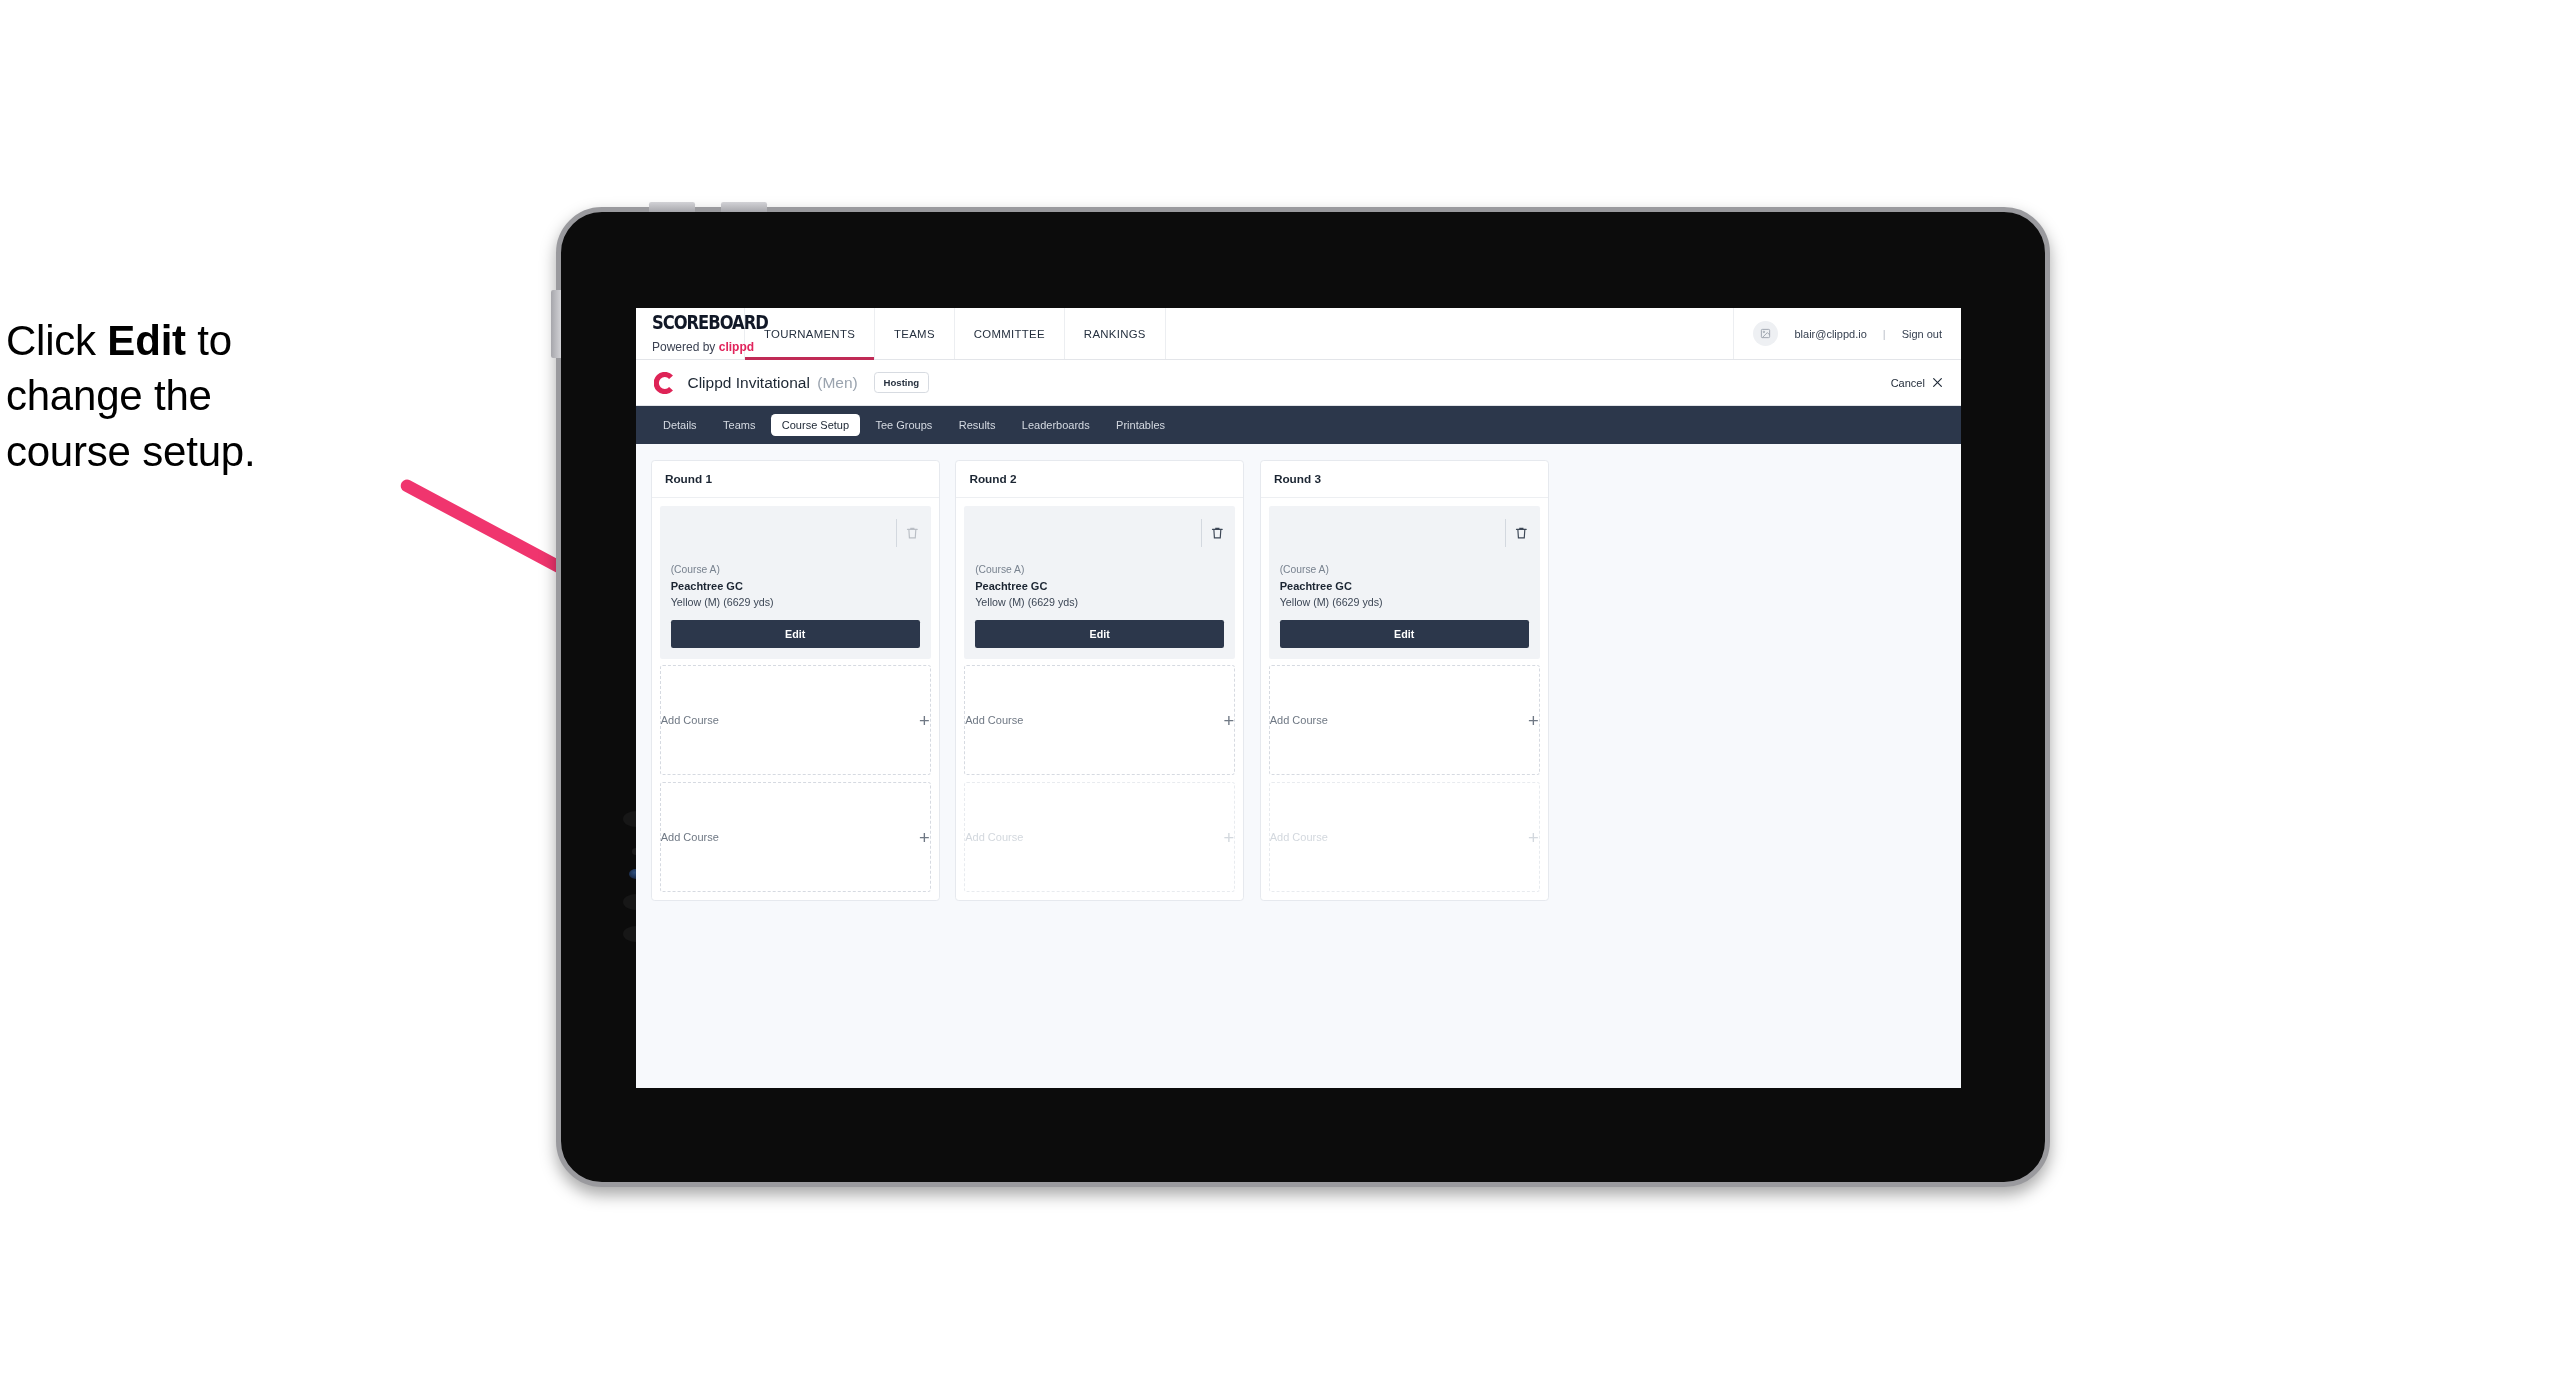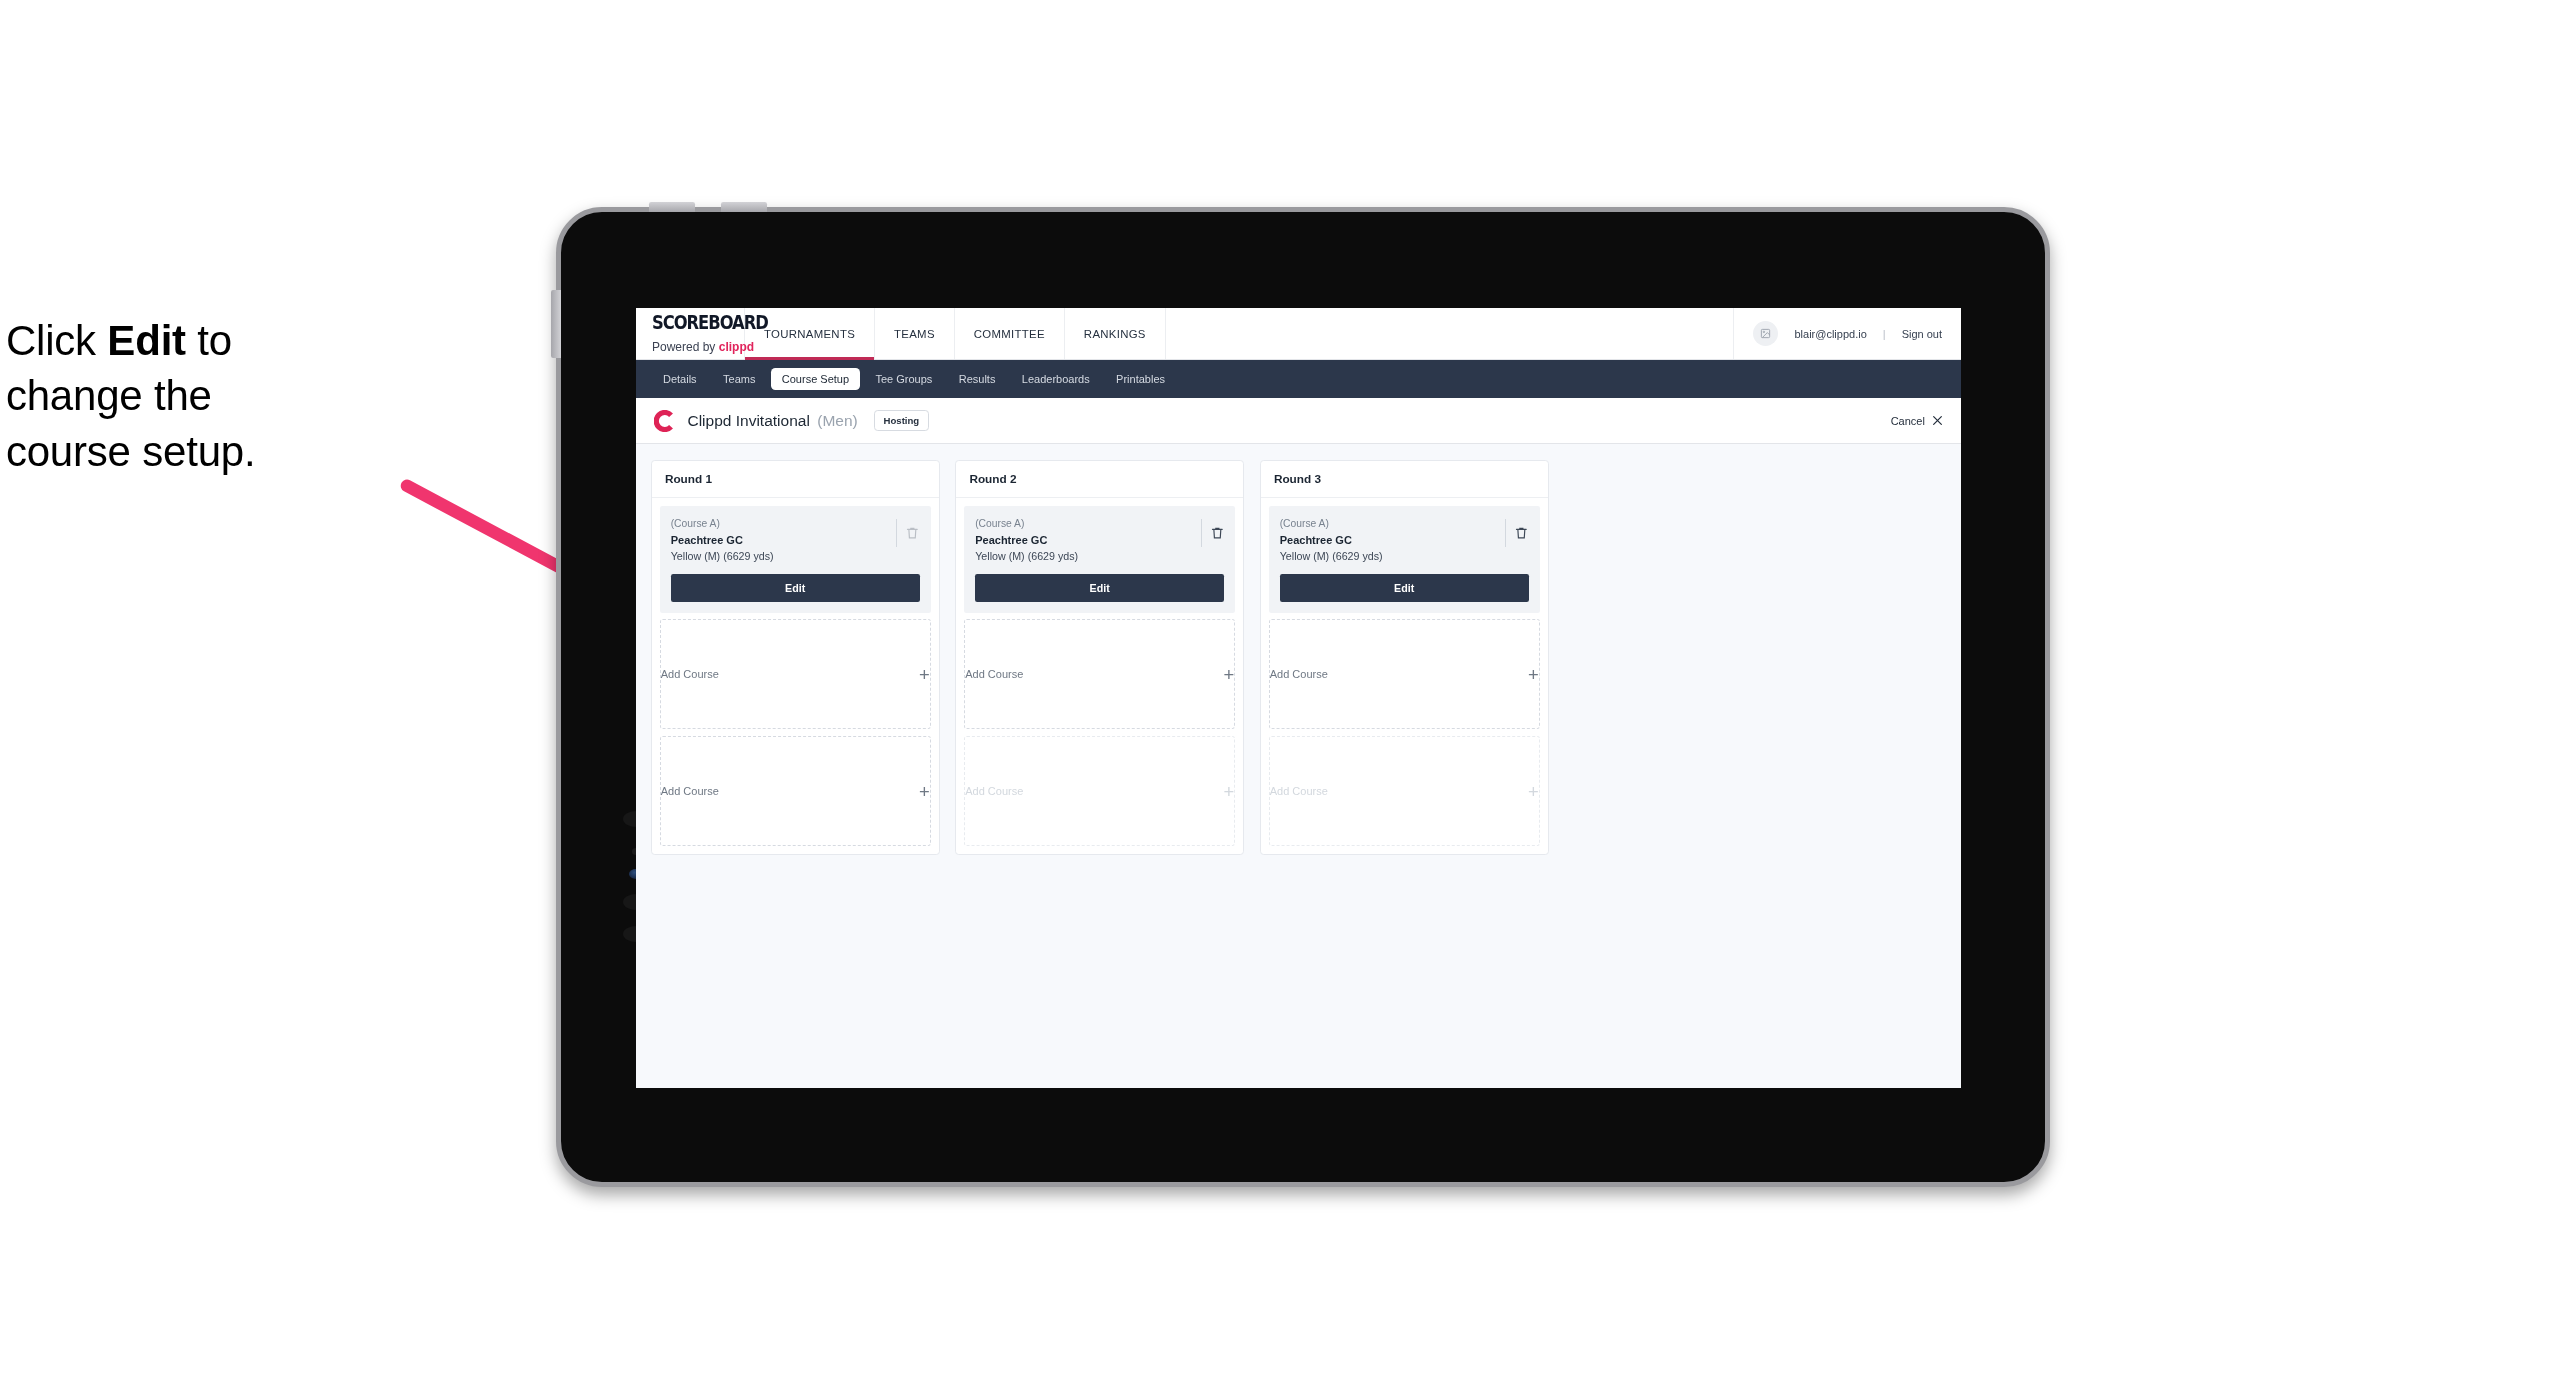--- a/index.html
+++ b/index.html
@@ -134,21 +134,21 @@
     border-radius:3.7px; overflow:hidden; flex:none;
   }
   .round-head {
     padding:11px 13.2px; font-size:11.8px; font-weight:bold; color:#1b2532;
     border-bottom:0.7px solid #edeff2;
   }
   .round-body { padding:8px; display:flex; flex-direction:column; gap:6.6px; }
 
   .course-card { background:#f1f3f6; border-radius:2.2px; padding:10.3px 11px 11px; }
   .course-top { display:flex; align-items:flex-start; }
-  .course-info { flex:1; }
+  .course-info { flex:1;margin-top:46px; }
   .course-label { font-size:10.3px; color:#78828f; line-height:1.5; }
   .course-name  { font-size:11px; font-weight:bold; color:#1b2532; line-height:1.5; }
   .course-tee   { font-size:10.7px; color:#3d4756; line-height:1.5; }
   .course-actions { display:flex; align-items:center; gap:8px; padding-top:2.9px; }
   .vline { width:0.7px; height:28px; background:#d3d8df; }
   .trash { width:14.7px; height:16px; cursor:pointer; }
   .trash.dim { opacity:0.30; }
 
   .edit-btn {
     margin-top:9.6px; width:100%; height:28px; background:#2c374b;
@@ -226,48 +226,48 @@
             <svg width="11" height="11" viewBox="0 0 24 24" fill="none" stroke="#9aa1ab" stroke-width="2">
               <rect x="3" y="3" width="18" height="18" rx="2"></rect>
               <circle cx="8.5" cy="8.5" r="1.6"></circle>
               <path d="M21 15l-5-5L5 21"></path>
             </svg>
           </div>
           <span>blair@clippd.io</span>
           <span class="divider">|</span>
           <span id="signout">Sign out</span>
         </div>
-      </div>
-
-      <div id="tabstrip">
-        <div class="tab"><span>Details</span></div>
-        <div class="tab"><span>Teams</span></div>
-        <div class="tab active"><span>Course Setup</span></div>
-        <div class="tab"><span>Tee Groups</span></div>
-        <div class="tab"><span>Results</span></div>
-        <div class="tab"><span>Leaderboards</span></div>
-        <div class="tab"><span>Printables</span></div>
       </div>
 
       <div id="tourbar">
         <svg id="clippd-c" viewBox="0 0 40 40">
           <path d="M31 9.5A15.5 15.5 0 1 0 31 30.5" stroke="#de2356" stroke-width="9.5" fill="none" stroke-linecap="butt"></path>
         </svg>
         <span id="tour-title">Clippd Invitational</span>
         <span id="tour-gender">(Men)</span>
         <span id="hosting-badge">Hosting</span>
         <div id="cancel-btn">
           <span>Cancel</span>
           <svg width="11" height="11" viewBox="0 0 20 20" stroke="#1f2937" stroke-width="2.1" stroke-linecap="round">
             <line x1="3" y1="3" x2="17" y2="17"></line>
               <line x1="17" y1="3" x2="3" y2="17"></line>
           </svg>
         </div>
       </div>
 
+      <div id="tabstrip">
+        <div class="tab"><span>Details</span></div>
+        <div class="tab"><span>Teams</span></div>
+        <div class="tab active"><span>Course Setup</span></div>
+        <div class="tab"><span>Tee Groups</span></div>
+        <div class="tab"><span>Results</span></div>
+        <div class="tab"><span>Leaderboards</span></div>
+        <div class="tab"><span>Printables</span></div>
+      </div>
+
       <div id="content">
 
         <div class="round-col">
           <div class="round-head">Round 1</div>
           <div class="round-body">
             <div class="course-card">
               <div class="course-top">
                 <div class="course-info">
                   <div class="course-label">(Course A)</div>
                   <div class="course-name">Peachtree GC</div>

